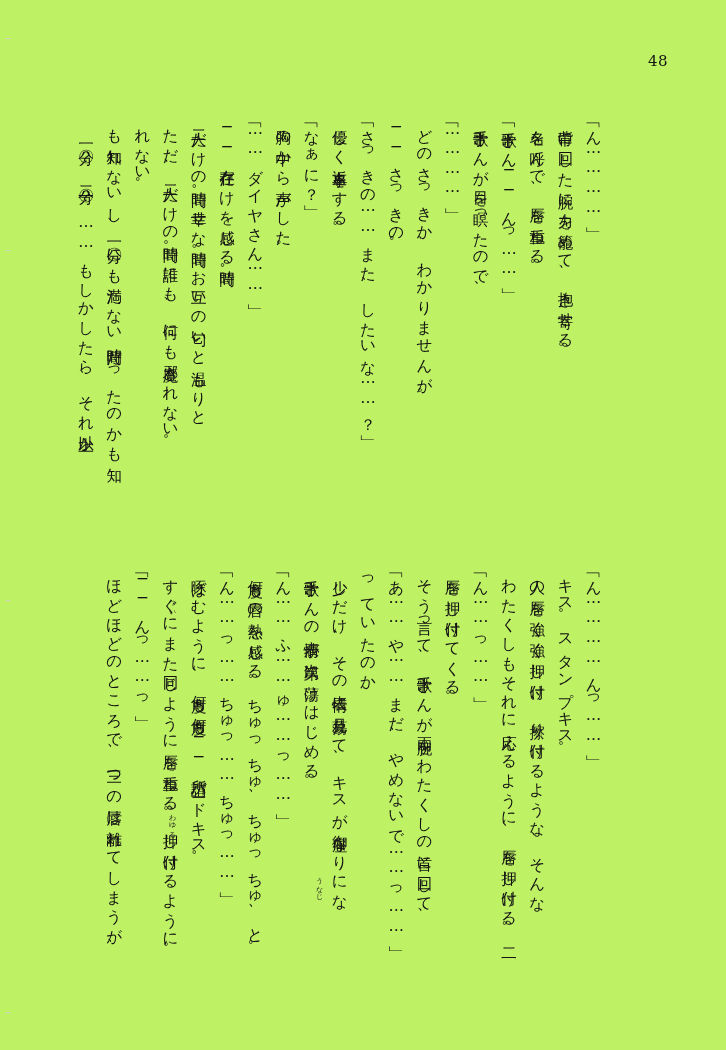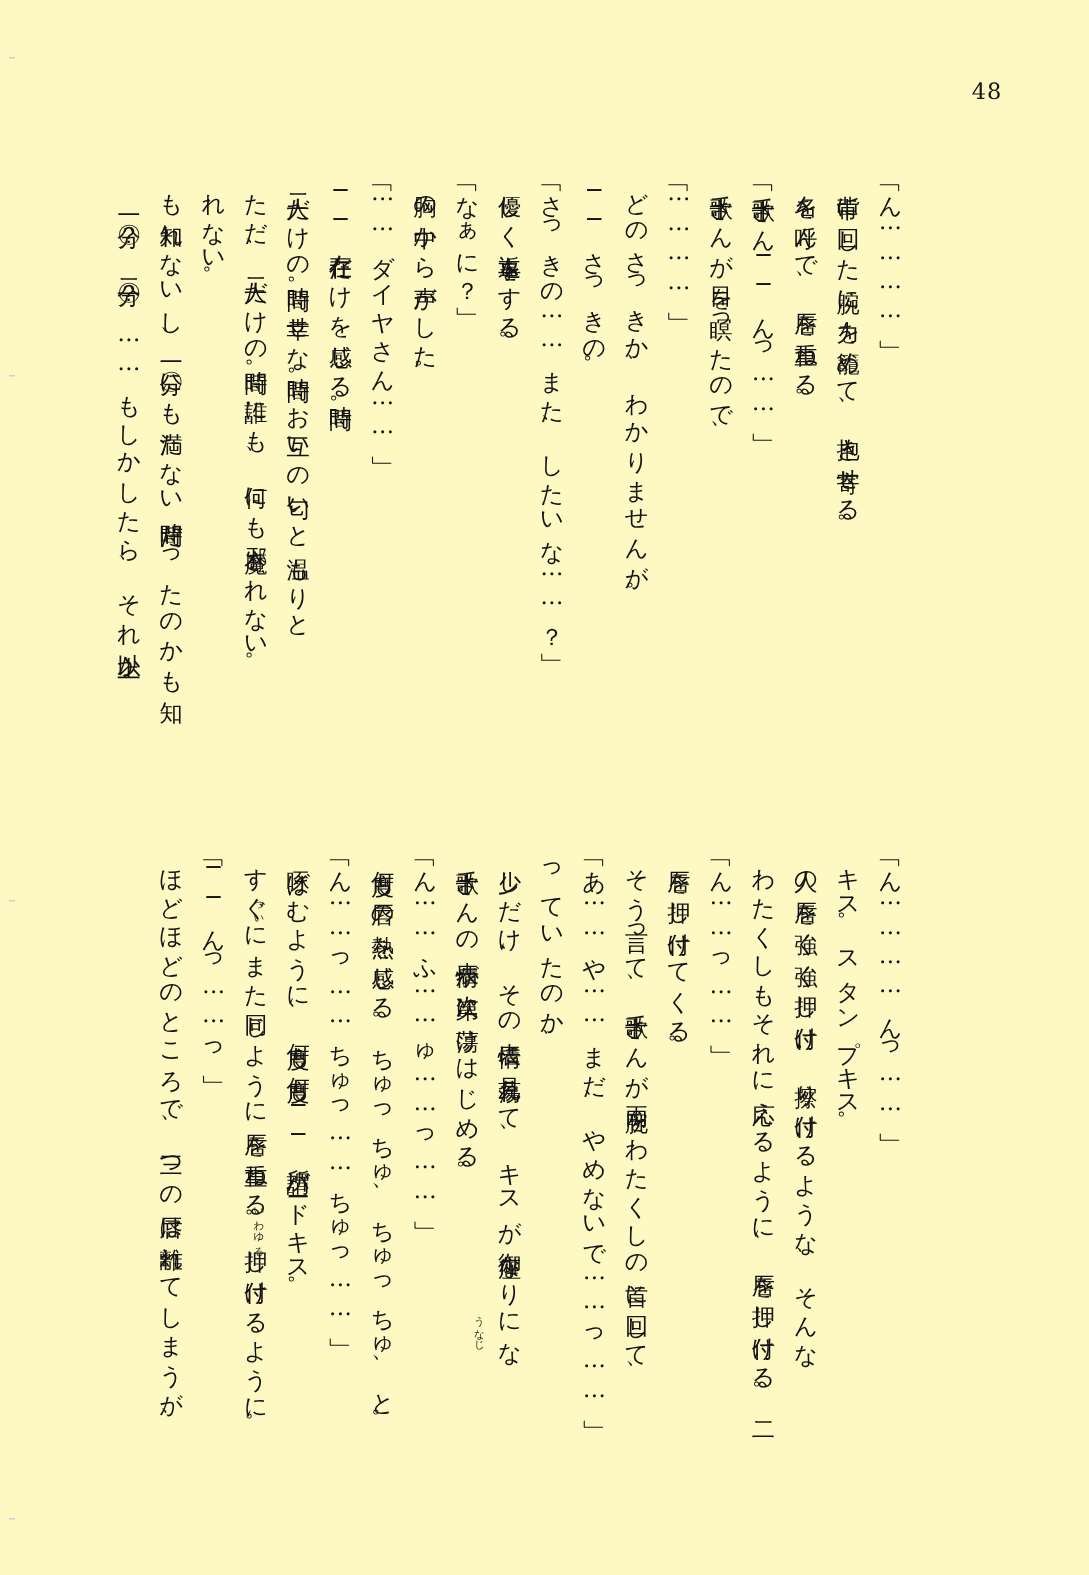--- a/index.html
+++ b/index.html
@@ -15,21 +15,21 @@
     font-family: "DejaVu Serif", "Liberation Serif", serif;
     color: #1a1a1a;
     position: relative;
   }
 
   .page {
     position: absolute;
     inset: 0;
     width: 726px;
     height: 1050px;
-    background: #fef9c3;
+    background: #bef264;
   }
 
   
   .page-number {
     position: absolute;
     top: 52px;
     right: 58px;
     font-size: 15px;
     letter-spacing: 0.5px;
     font-family: "DejaVu Serif", "Liberation Serif", serif;

